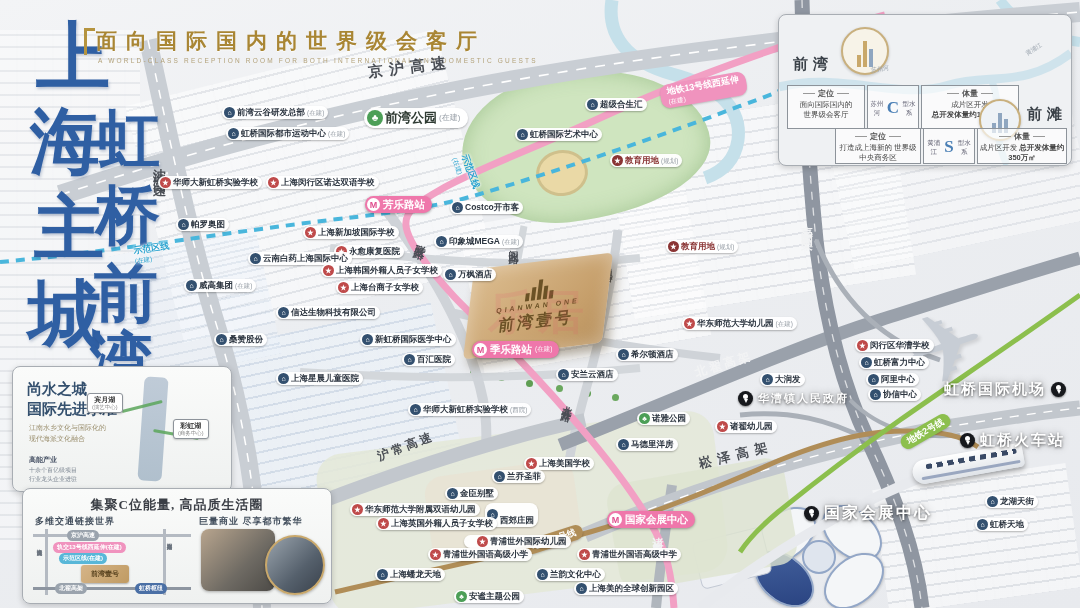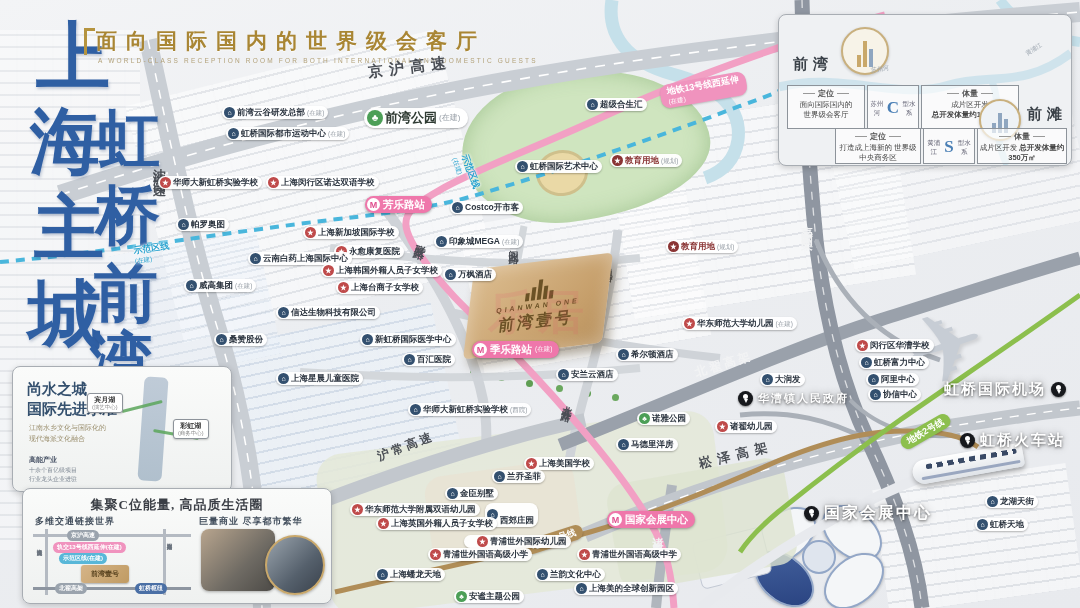--- a/index.html
+++ b/index.html
@@ -284,21 +284,21 @@
         <div class="" style="display: inline;">桑赞股份</div>
       </div>
       <div class="poi" style="left: 450px; top: 201px;">
         <div class="ic biz">⌂</div>
         <div class="" style="display: inline;">Costco开市客</div>
       </div>
       <div class="poi" style="left: 585px; top: 98px;">
         <div class="ic biz">⌂</div>
         <div class="" style="display: inline;">超级合生汇</div>
       </div>
-      <div class="poi" style="left: 515px; top: 128px; margin-top: 32px;">
+      <div class="poi" style="left: 515px; top: 128px;">
         <div class="ic biz">⌂</div>
         <div class="" style="display: inline;">虹桥国际艺术中心</div>
       </div>
       <div class="poi edu-t" style="left: 610px; top: 154px;">
         <div class="ic edu">★</div>
         <div class="" style="display: inline;">教育用地</div>
         <div class="sfx">(规划)</div>
       </div>
       <div class="poi edu-t" style="left: 666px; top: 240px;">
         <div class="ic edu">★</div>

